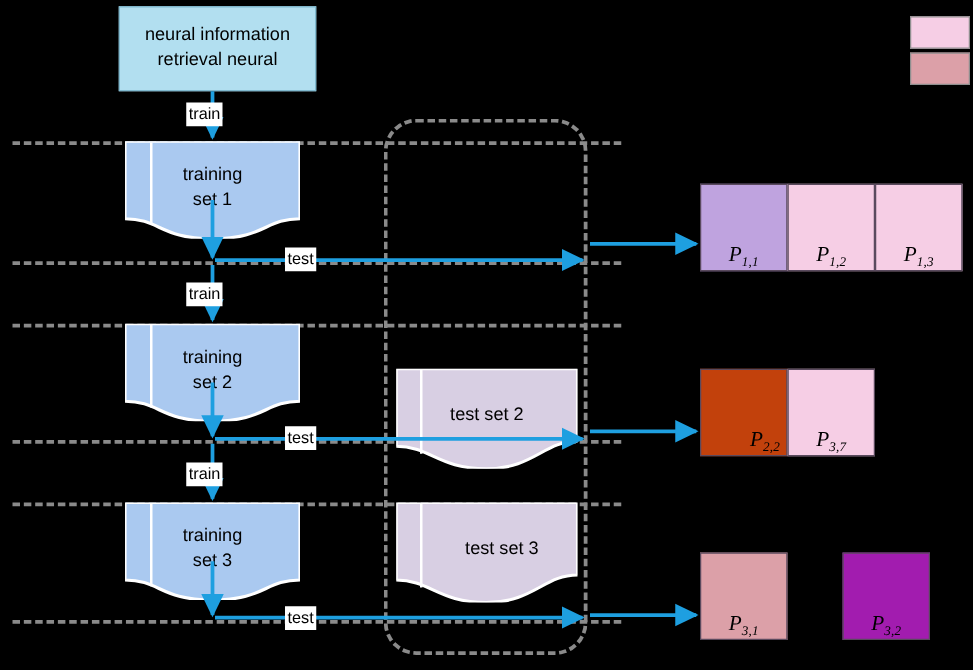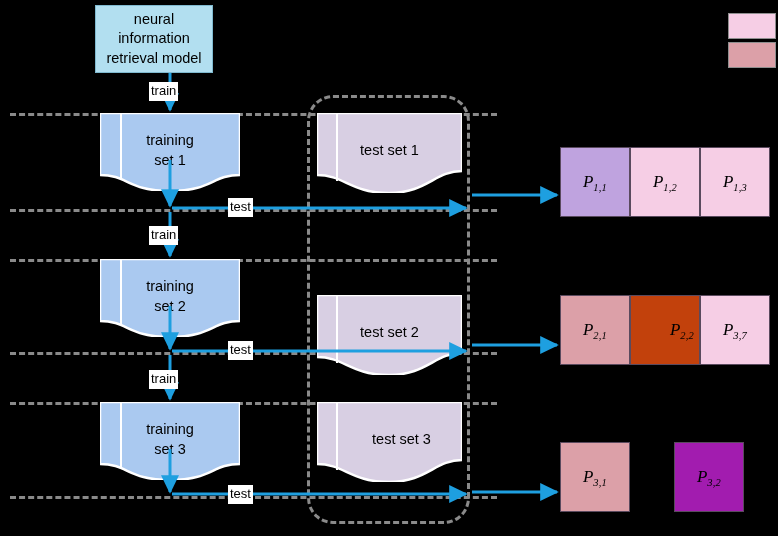--- a/index.html
+++ b/index.html
@@ -11,21 +11,21 @@
   #stage {
     position: relative;
     width: 778px; height: 536px;
     background: #000000;
     overflow: hidden;
   }
   .abs { position: absolute; }
 
   
   .model-box {
-    left: 95px; top: 5px; width: 118px; height: 68px;
+    left: 95px; top: 5px; width: 158px; height: 68px;
     background: #b2dff0;
     border: 1px solid #7fb9cf;
     display: flex; align-items: center; justify-content: center;
     text-align: center;
     color: #000;
     font-size: 14.5px;
     line-height: 1.35;
   }
 
   
@@ -67,21 +67,21 @@
     line-height: 18px;
     height: 19px;
     white-space: nowrap;
   }
 
   
   .matrix-row { display: flex; height: 70px; }
   .cell {
     width: 70px; height: 70px;
     border: 1px solid #5a4a5e;
-    display: flex; align-items: center; justify-content: center;
+    display: flex; align-items: flex-end; justify-content: center;
     font-family: "Liberation Serif", serif;
     font-style: italic;
     font-size: 17px;
     color: #000;
   }
   .cell .sub {
     font-size: 10.5px;
     vertical-align: -0.35em;
     font-style: italic;
     letter-spacing: 0.2px;
@@ -94,21 +94,21 @@
   }
 </style>
 </head>
 <body>
 
 <div id="stage">
 
   <div class="abs model-box">
     <div>
       <div>neural information</div>
-      <div>retrieval model</div>
+      <div>retrieval neural</div>
     </div>
   </div>
 
   <div class="abs hsep" style="top:113px;"></div>
   <div class="abs hsep" style="top:209px;"></div>
   <div class="abs hsep" style="top:259px;"></div>
   <div class="abs hsep" style="top:352px;"></div>
   <div class="abs hsep" style="top:402px;"></div>
   <div class="abs hsep" style="top:496px;"></div>
 
@@ -140,29 +140,20 @@
     <svg width="140" height="78" viewBox="0 0 140 78" xmlns="http://www.w3.org/2000/svg">
       <path d="M0,0 L140,0 L140,62 C112,62 112,78 70,78 C28,78 28,62 0,62 Z" fill="#aac9f0" stroke="#ffffff" stroke-width="2.5"></path>
       <line x1="21" y1="1" x2="21" y2="67" stroke="#ffffff" stroke-width="2"></line>
     </svg>
     <div class="ds-label">
       <div>training</div>
       <div>set 3</div>
     </div>
   </div>
 
-  <div class="dataset" style="left:317px; top:113px;">
-    <svg width="145" height="80" viewBox="0 0 145 80" xmlns="http://www.w3.org/2000/svg">
-      <path d="M0,0 L145,0 L145,58 C118,58 110,80 72,80 C34,80 27,62 0,62 Z" fill="#d8cfe3" stroke="#ffffff" stroke-width="2.5"></path>
-      <line x1="20" y1="1" x2="20" y2="68" stroke="#ffffff" stroke-width="2"></line>
-    </svg>
-    <div class="ds-label" style="top:28px;">
-      <div>test set 1</div>
-    </div>
-  </div>
 
   <div class="dataset" style="left:317px; top:259px;margin-top:36px;">
     <svg width="145" height="80" viewBox="0 0 145 80" xmlns="http://www.w3.org/2000/svg">
       <path d="M0,0 L145,0 L145,58 C118,58 110,80 72,80 C34,80 27,62 0,62 Z" fill="#d8cfe3" stroke="#ffffff" stroke-width="2.5"></path>
       <line x1="20" y1="1" x2="20" y2="68" stroke="#ffffff" stroke-width="2"></line>
     </svg>
     <div class="ds-label" style="top:28px;">
       <div>test set 2</div>
     </div>
   </div>
@@ -221,23 +212,20 @@
     </div>
     <div class="cell" style="background: rgb(246, 206, 229);">
       <span><span>P</span><span class="sub">1,2</span></span>
     </div>
     <div class="cell" style="background: rgb(246, 206, 229);">
       <span><span>P</span><span class="sub">1,3</span></span>
     </div>
   </div>
 
   <div class="abs matrix-row" style="left:560px; top:295px;">
-    <div class="cell" style="background: rgb(220, 160, 168);">
-      <span><span>P</span><span class="sub">2,1</span></span>
-    </div>
     <div class="cell" style="background: #c2410c; padding-left: 34px;">
       <span><span>P</span><span class="sub">2,2</span></span>
     </div>
     <div class="cell" style="background: rgb(246, 206, 229);">
       <span><span>P</span><span class="sub">3,7</span></span>
     </div>
   </div>
 
   <div class="abs matrix-row" style="left:560px; top:442px;gap:44px;">
     <div class="cell" style="background: rgb(220, 160, 168);">

